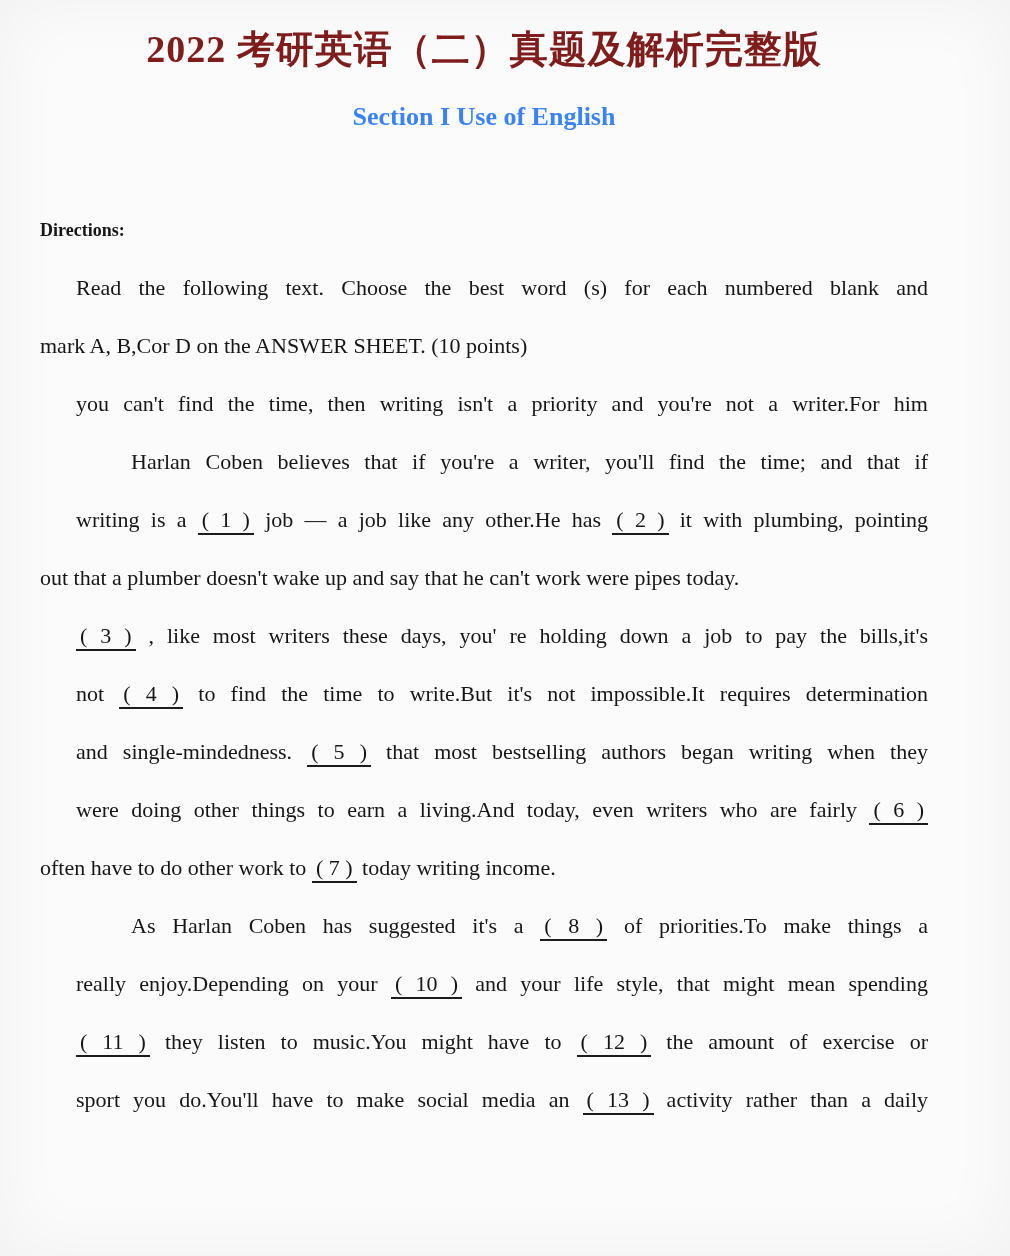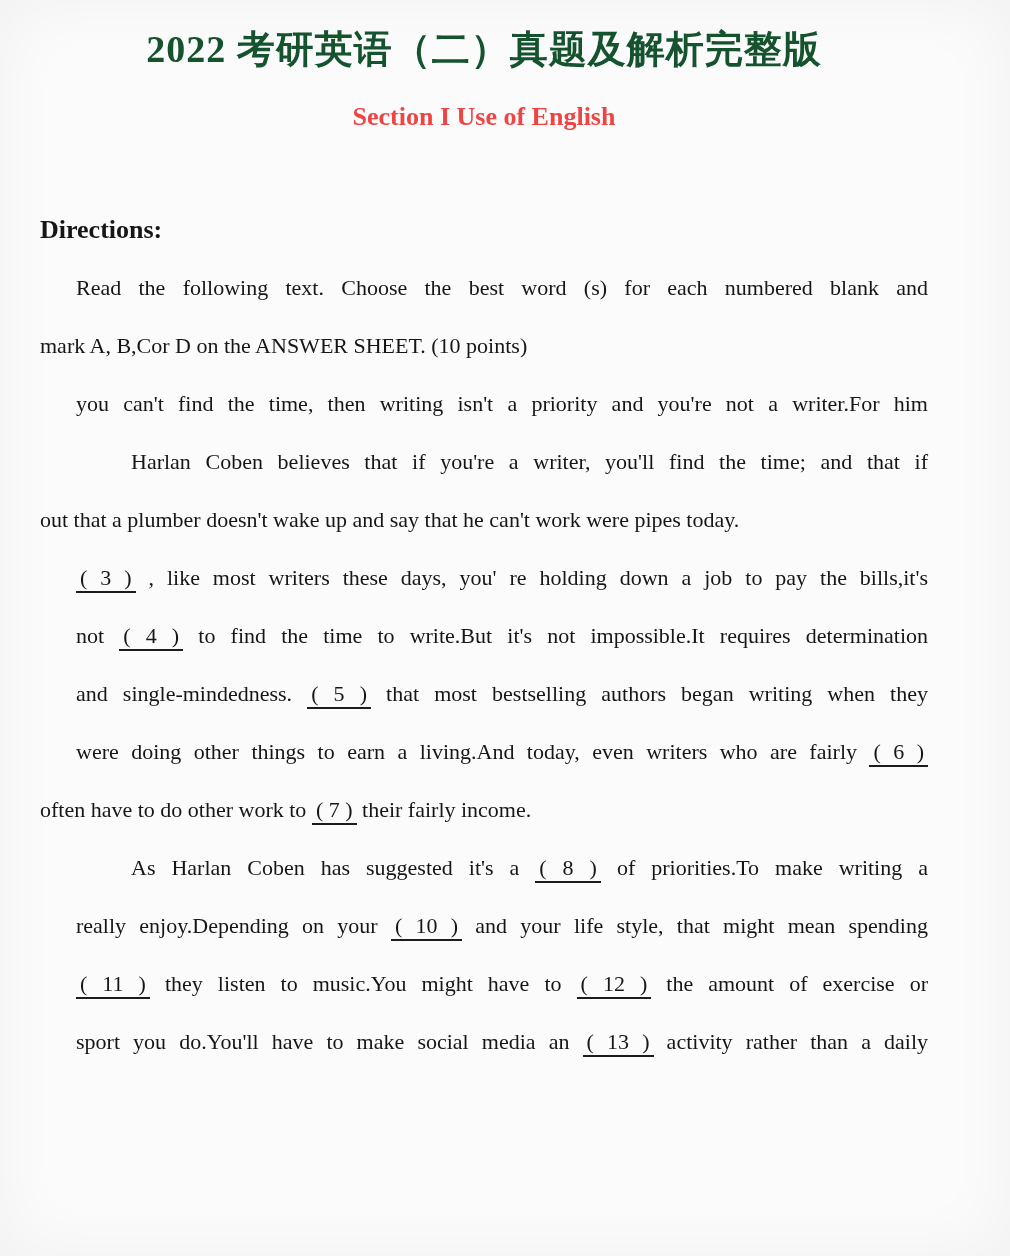--- a/index.html
+++ b/index.html
@@ -18,31 +18,31 @@
   }
   .page-title {
     position: absolute;
     top: 24px;
     left: 40px;
     width: 888px;
     text-align: center;
     font-size: 38px;
     font-weight: bold;
     letter-spacing: 1px;
-    color: #14532d;
+    color: #7f1d1d;
   }
   .section-title {
     position: absolute;
     top: 102px;
     left: 40px;
     width: 888px;
     text-align: center;
     font-size: 26px;
     font-weight: bold;
-    color: #ef4444;
+    color: #3b82f6;
   }
   .doc-lines {
     position: absolute;
     top: 201px;
     left: 40px;
     width: 888px;
     font-size: 22px;
   }
   .line {
     height: 58px;
@@ -53,43 +53,44 @@
   .line.just {
     text-align: justify;
     text-align-last: justify;
     margin-left: 36px;
   }
   .line.indent {
     text-indent: 55px;
   }
   .line.bold {
     font-weight: bold;
-    font-size: 26px;
+    font-size: 18px;
   }
   .blank {
     border-bottom: 2px solid #1c1c1c;
     padding: 0 4px 1px 4px;
   }
 </style>
 </head>
 <body>
 
 <div class="page-title">2022 考研英语（二）真题及解析完整版</div>
 
 <div class="section-title">Section I Use of English</div>
 
 <div class="doc-lines">
     <div class="line bold"><span>Directions:</span></div>
     <div class="line just"><span>Read the following text. Choose the best word (s) for each numbered blank and</span></div>
     <div class="line"><span>mark A, B,Cor D on the ANSWER SHEET. (10 points)</span></div>
     <div class="line just"><span>you can't find the time, then writing isn't a priority and you're not a writer.For him</span></div>
     <div class="line just indent"><span>Harlan Coben believes that if you're a writer, you'll find the time; and that if</span></div>
+    <div class="line just"><span>writing is a </span><span class="blank">(&nbsp;1&nbsp;)</span><span> job — a job like any other.He has </span><span class="blank">(&nbsp;2&nbsp;)</span><span> it with plumbing, pointing</span></div>
     <div class="line"><span>out that a plumber doesn't wake up and say that he can't work were pipes today.</span></div>
     <div class="line just"><span class="blank">(&nbsp;3&nbsp;)</span><span> , like most writers these days, you' re holding down a job to pay the bills,it's</span></div>
     <div class="line just"><span>not </span><span class="blank">(&nbsp;4&nbsp;)</span><span> to find the time to write.But it's not impossible.It requires determination</span></div>
     <div class="line just"><span>and single-mindedness. </span><span class="blank">(&nbsp;5&nbsp;)</span><span> that most bestselling authors began writing when they</span></div>
     <div class="line just"><span>were doing other things to earn a living.And today, even writers who are fairly </span><span class="blank">(&nbsp;6&nbsp;)</span></div>
-    <div class="line"><span>often have to do other work to </span><span class="blank">(&nbsp;7&nbsp;)</span><span> their fairly income.</span></div>
-    <div class="line just indent"><span>As Harlan Coben has suggested it's a </span><span class="blank">(&nbsp;8&nbsp;)</span><span> of priorities.To make writing a</span></div>
+    <div class="line"><span>often have to do other work to </span><span class="blank">(&nbsp;7&nbsp;)</span><span> today writing income.</span></div>
+    <div class="line just indent"><span>As Harlan Coben has suggested it's a </span><span class="blank">(&nbsp;8&nbsp;)</span><span> of priorities.To make things a</span></div>
     <div class="line just"><span>really enjoy.Depending on your </span><span class="blank">(&nbsp;10&nbsp;)</span><span> and your life style, that might mean spending</span></div>
     <div class="line just"><span class="blank">(&nbsp;11&nbsp;)</span><span> they listen to music.You might have to </span><span class="blank">(&nbsp;12&nbsp;)</span><span> the amount of exercise or</span></div>
     <div class="line just"><span>sport you do.You'll have to make social media an </span><span class="blank">(&nbsp;13&nbsp;)</span><span> activity rather than a daily</span></div>
   </div>
 
 </body></html>

